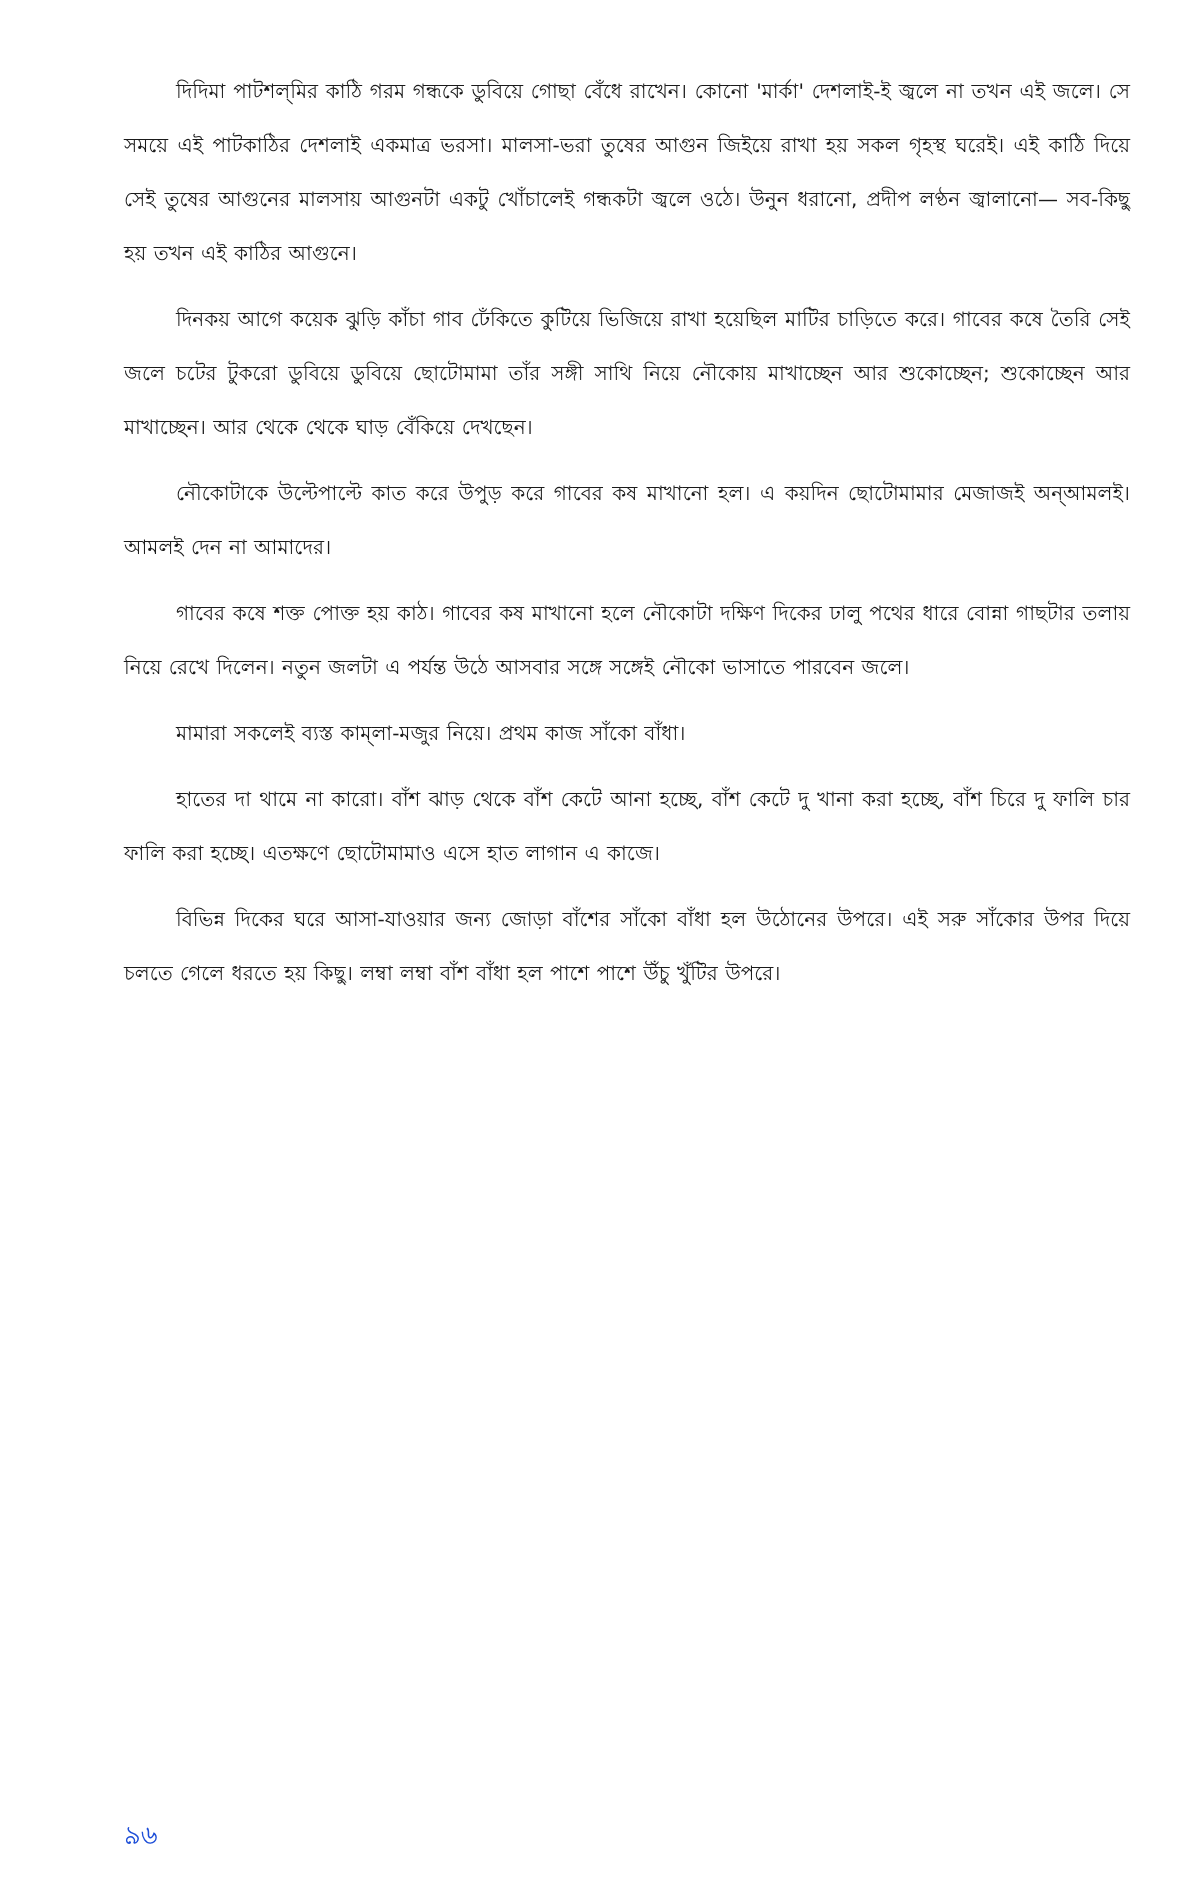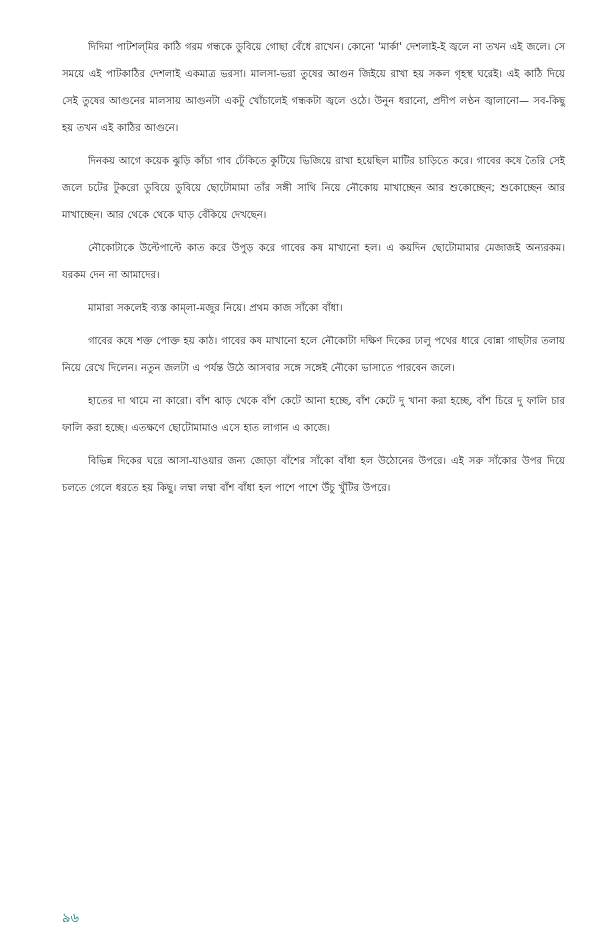--- a/index.html
+++ b/index.html
@@ -29,30 +29,30 @@
     text-align-last: left;
     text-indent: 26px;
     letter-spacing: 0;
     word-spacing: 0.5px;
   }
   .page-number {
     position: absolute;
     left: 62px;
     top: 908px;
     font-size: 13px;
-    color: #0f766e;
+    color: #1d4ed8;
     font-family: "DejaVu Sans", sans-serif;
   }
 </style>
 </head>
 <body>
 
 <div class="page">
   <p class="para">দিদিমা পাটশল্‌মির কাঠি গরম গন্ধকে ডুবিয়ে গোছা বেঁধে রাখেন। কোনো 'মার্কা' দেশলাই-ই জ্বলে না তখন এই জলে। সে সময়ে এই পাটকাঠির দেশলাই একমাত্র ভরসা। মালসা-ভরা তুষের আগুন জিইয়ে রাখা হয় সকল গৃহস্থ ঘরেই। এই কাঠি দিয়ে সেই তুষের আগুনের মালসায় আগুনটা একটু খোঁচালেই গন্ধকটা জ্বলে ওঠে। উনুন ধরানো, প্রদীপ লণ্ঠন জ্বালানো— সব-কিছু হয় তখন এই কাঠির আগুনে।</p>
   <p class="para">দিনকয় আগে কয়েক ঝুড়ি কাঁচা গাব ঢেঁকিতে কুটিয়ে ভিজিয়ে রাখা হয়েছিল মাটির চাড়িতে করে। গাবের কষে তৈরি সেই জলে চটের টুকরো ডুবিয়ে ডুবিয়ে ছোটোমামা তাঁর সঙ্গী সাথি নিয়ে নৌকোয় মাখাচ্ছেন আর শুকোচ্ছেন; শুকোচ্ছেন আর মাখাচ্ছেন। আর থেকে থেকে ঘাড় বেঁকিয়ে দেখছেন।</p>
-  <p class="para">নৌকোটাকে উল্টেপাল্টে কাত করে উপুড় করে গাবের কষ মাখানো হল। এ কয়দিন ছোটোমামার মেজাজই অন্যরকম। যরকম দেন না আমাদের।</p>
+  <p class="para">নৌকোটাকে উল্টেপাল্টে কাত করে উপুড় করে গাবের কষ মাখানো হল। এ কয়দিন ছোটোমামার মেজাজই অন্আমলই। আমলই দেন না আমাদের।</p>
+  <p class="para">গাবের কষে শক্ত পোক্ত হয় কাঠ। গাবের কষ মাখানো হলে নৌকোটা দক্ষিণ দিকের ঢালু পথের ধারে বোন্না গাছটার তলায় নিয়ে রেখে দিলেন। নতুন জলটা এ পর্যন্ত উঠে আসবার সঙ্গে সঙ্গেই নৌকো ভাসাতে পারবেন জলে।</p>
   <p class="para">মামারা সকলেই ব্যস্ত কাম্‌লা-মজুর নিয়ে। প্রথম কাজ সাঁকো বাঁধা।</p>
-  <p class="para">গাবের কষে শক্ত পোক্ত হয় কাঠ। গাবের কষ মাখানো হলে নৌকোটা দক্ষিণ দিকের ঢালু পথের ধারে বোন্না গাছটার তলায় নিয়ে রেখে দিলেন। নতুন জলটা এ পর্যন্ত উঠে আসবার সঙ্গে সঙ্গেই নৌকো ভাসাতে পারবেন জলে।</p>
   <p class="para">হাতের দা থামে না কারো। বাঁশ ঝাড় থেকে বাঁশ কেটে আনা হচ্ছে, বাঁশ কেটে দু খানা করা হচ্ছে, বাঁশ চিরে দু ফালি চার ফালি করা হচ্ছে। এতক্ষণে ছোটোমামাও এসে হাত লাগান এ কাজে।</p>
   <p class="para">বিভিন্ন দিকের ঘরে আসা-যাওয়ার জন্য জোড়া বাঁশের সাঁকো বাঁধা হল উঠোনের উপরে। এই সরু সাঁকোর উপর দিয়ে চলতে গেলে ধরতে হয় কিছু। লম্বা লম্বা বাঁশ বাঁধা হল পাশে পাশে উঁচু খুঁটির উপরে।</p>
 </div>
 
 <div class="page-number">৯৬</div>
 
 </body></html>

